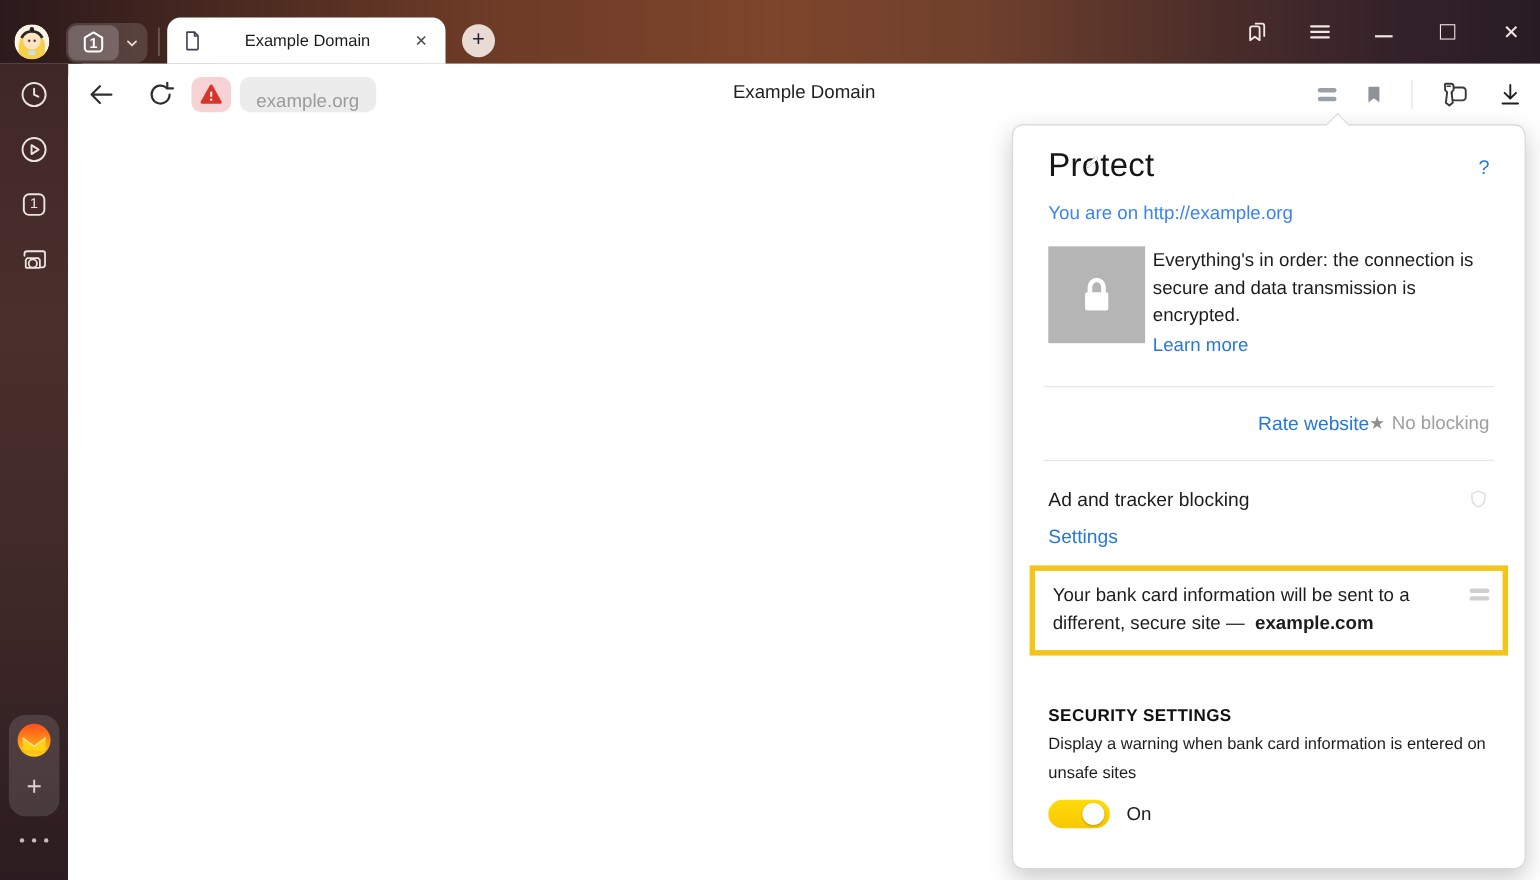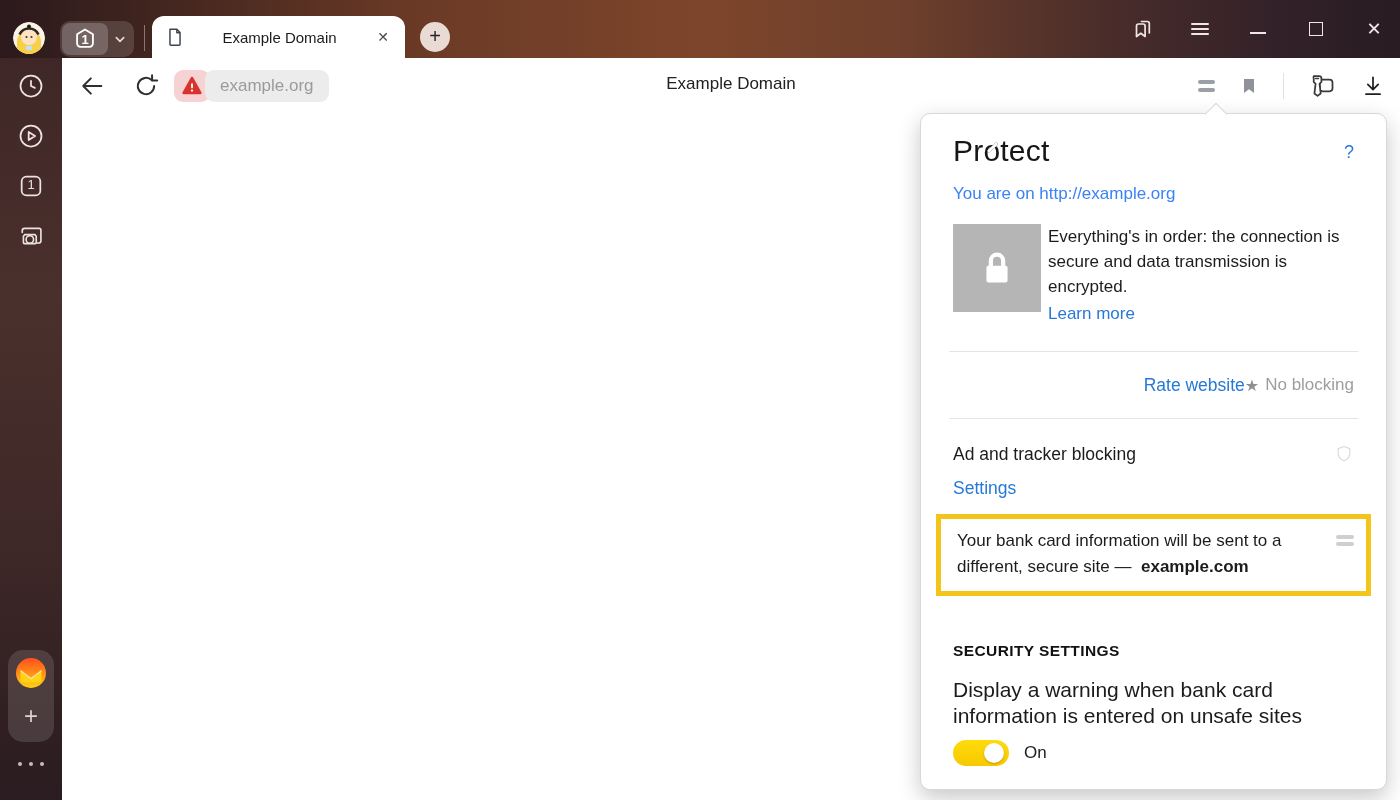--- a/index.html
+++ b/index.html
@@ -41,22 +41,22 @@
     text-align:center; line-height:36px; cursor:pointer; }
   .more-dots { position:absolute; left:0; top:704px; width:62px; display:flex; justify-content:center; gap:7px; cursor:pointer; }
   .more-dots i { width:4px; height:4px; border-radius:50%; background:#c7bbbc; }
 
   
   .main { position:absolute; top:58px; left:62px; width:1338px; height:742px; background:#fff; border-top-left-radius:14px; }
   .toolbar { position:absolute; top:0; left:0; width:100%; height:56px; }
   .nav-btn { position:absolute; top:14px; width:28px; height:28px; cursor:pointer; }
   .warn-badge { position:absolute; left:112px; top:12px; width:36px; height:32px; border-radius:9px;
     background:#f7d2d5; display:flex; align-items:center; justify-content:center; cursor:pointer; }
-  .url-pill { position:absolute; left:143px; top:12px; height:32px; border-radius:9px; background:#ececec;
-    display:flex; align-items:center; padding:0 15px; cursor:text; }
+  .url-pill { position:absolute; left:156px; top:12px; height:32px; border-radius:9px; background:#ececec;
+    display:flex; align-items:flex-end; padding:0 15px; cursor:text; }
   .url-text { font-size:17px; color:#9b9b9b; }
   .page-title { position:absolute; top:16px; left:0; width:100%; text-align:center; font-size:17px; color:#202124; pointer-events:none; }
   .tb-right { position:absolute; right:14px; top:12px; height:32px; display:flex; align-items:center; gap:24px; }
   .tb-icon { cursor:pointer; display:flex; align-items:center; justify-content:center; }
   .eq-icon { display:flex; flex-direction:column; gap:4px; }
   .eq-icon i { width:17px; height:4px; border-radius:2px; background:#9aa0a6; }
   .tb-divider { width:1px; height:26px; background:#e2e2e2; }
 
   
   .panel { position:absolute; left:920px; top:113px; width:467px; height:677px; background:#fff;
@@ -86,21 +86,21 @@
   .adblock-row { margin-top:24px; display:flex; justify-content:space-between; align-items:center; }
   .adblock-label { font-size:17.5px; color:#1c1c1c; }
   .settings-link { display:inline-block; margin-top:13px; font-size:17.5px; }
   .highlight-box { margin:15px -17px 0 -17px; border:5px solid #f3c51b; background:#fff;
     padding:9px 12px 11px 16px; display:flex; gap:10px; }
   .hl-text { flex:1; font-size:17px; line-height:26px; color:#1c1c1c; }
   .hl-domain { font-weight:bold;margin-top:28px; }
   .hl-eq { margin-top:7px; display:flex; flex-direction:column; gap:3.5px; flex:none; }
   .hl-eq i { width:18px; height:3.5px; border-radius:2px; background:#cfcfcf; }
   .sec-heading { margin-top:46px; font-size:15.5px; font-weight:bold; color:#111; letter-spacing:0.4px; }
-  .sec-desc { margin-top:17px; font-size:21px; line-height:26px; color:#1c1c1c; }
+  .sec-desc { margin-top:4px; font-size:15px; line-height:26px; color:#1c1c1c; }
   .toggle-row { margin-top:11px; display:flex; align-items:center; gap:15px; }
   .toggle { position:relative; width:56px; height:26px; border-radius:13px;
     background:linear-gradient(180deg,#ffdb0c,#f7c800); cursor:pointer; }
   .toggle-knob { position:absolute; top:3px; right:5px; width:20px; height:20px; border-radius:50%;
     background:#fff; box-shadow:0 1px 2px rgba(0,0,0,0.25); }
   .toggle-label { font-size:17px; color:#1c1c1c; }
 </style>
 </head>
 <body>
 

